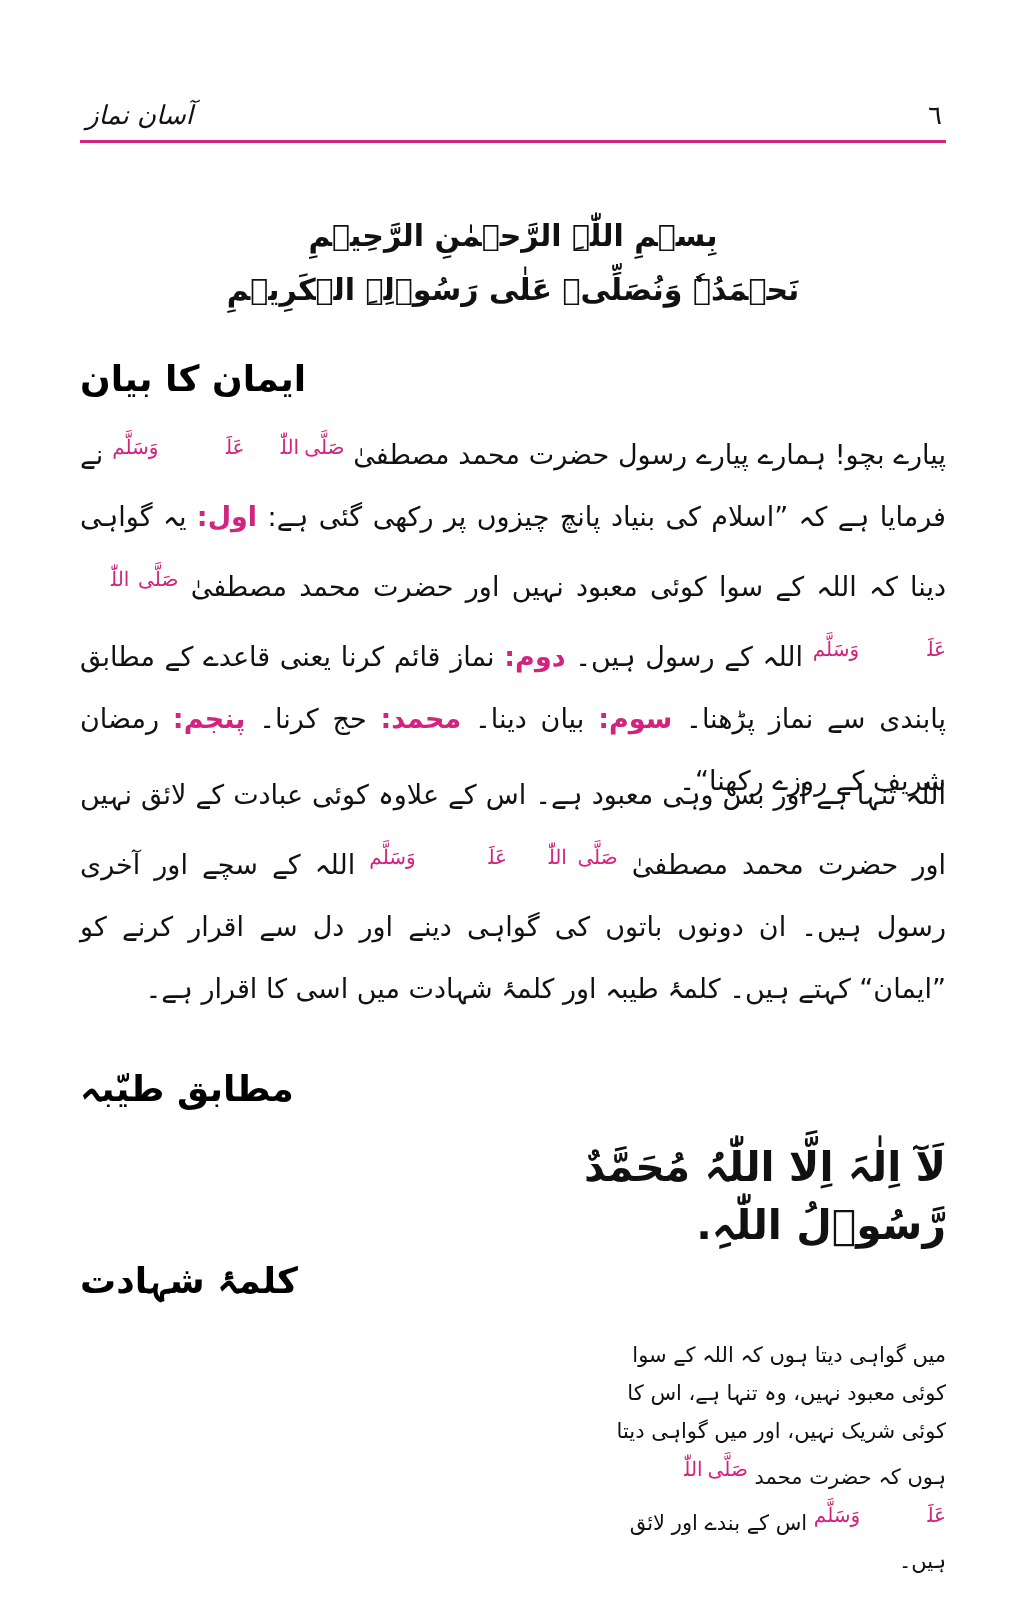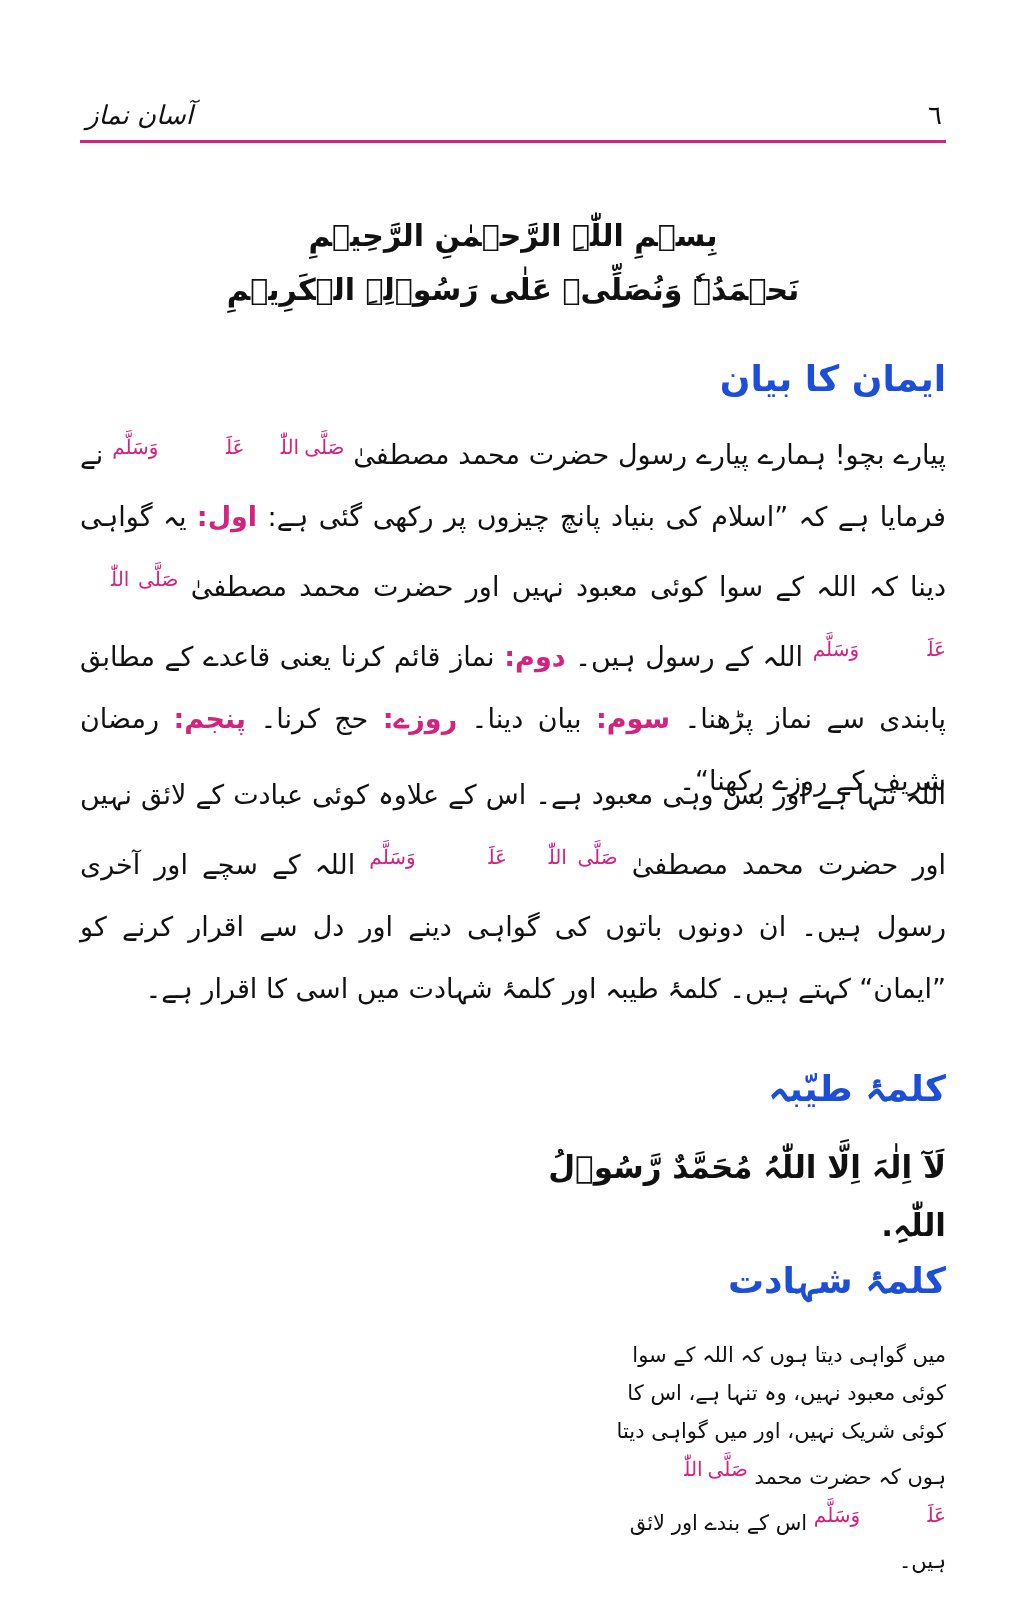--- a/index.html
+++ b/index.html
@@ -75,22 +75,22 @@
       left: 0;
       width: 866px;
       font-size: 30px;
       line-height: 44px;
       font-weight: bold;
     }
     .section-heading {
       position: absolute;
       left: 0;
       width: 866px;
-      text-align: right;
-      color: #1d4ed8;
+      text-align: left;
+      color: #000000;
       font-size: 36px;
       font-weight: bold;
       line-height: 50px;
     }
     .para {
       position: absolute;
       left: 0;
       width: 866px;
       font-size: 27px;
       line-height: 62px;
@@ -110,21 +110,21 @@
     .kalima-row {
       position: absolute;
       left: 0;
       width: 866px;
       display: flex;
       flex-direction: row-reverse;
       justify-content: space-between;
       align-items: center;
     }
     .kalima-arabic {
-      font-size: 31px;
+      font-size: 41px;
       font-weight: bold;
       line-height: 58px;
       width: 430px;
     }
     .kalima-translation {
       font-size: 21px;
       line-height: 36px;
       width: 360px;
     }
   </style>
@@ -149,33 +149,33 @@
     <span class="saw">صَلَّی اللّٰہُ عَلَیۡہِ وَسَلَّم</span>
     <span>نے فرمایا ہے کہ ”اسلام کی بنیاد پانچ چیزوں پر رکھی گئی ہے:</span>
     <span class="hl">اول:</span>
     <span>یہ گواہی دینا کہ اللہ کے سوا کوئی معبود نہیں اور حضرت محمد مصطفیٰ</span>
     <span class="saw">صَلَّی اللّٰہُ عَلَیۡہِ وَسَلَّم</span>
     <span>اللہ کے رسول ہیں۔</span>
     <span class="hl">دوم:</span>
     <span>نماز قائم کرنا یعنی قاعدے کے مطابق پابندی سے نماز پڑھنا۔</span>
     <span class="hl">سوم:</span>
     <span>بیان دینا۔</span>
-    <span class="hl">روزے:</span>
+    <span class="hl">محمد:</span>
     <span>حج کرنا۔</span>
     <span class="hl">پنجم:</span>
     <span>رمضان شریف کے روزے رکھنا“۔</span>
   </div>
 
   <div class="para rtl" style="top:718px;">
     <span>اللہ تنہا ہے اور بس وہی معبود ہے۔ اس کے علاوہ کوئی عبادت کے لائق نہیں اور حضرت محمد مصطفیٰ</span>
     <span class="saw">صَلَّی اللّٰہُ عَلَیۡہِ وَسَلَّم</span>
     <span>اللہ کے سچے اور آخری رسول ہیں۔ ان دونوں باتوں کی گواہی دینے اور دل سے اقرار کرنے کو ”ایمان“ کہتے ہیں۔ کلمۂ طیبہ اور کلمۂ شہادت میں اسی کا اقرار ہے۔</span>
   </div>
 
-  <div class="section-heading rtl" style="top:1018px;">کلمۂ طیّبہ</div>
+  <div class="section-heading rtl" style="top:1018px;">مطابق طیّبہ</div>
 
   <div class="kalima-row" style="top:1092px;">
     <div class="kalima-arabic rtl">لَآ اِلٰہَ اِلَّا اللّٰہُ مُحَمَّدٌ رَّسُوۡلُ اللّٰہِ.</div>
   </div>
 
   <div class="section-heading rtl" style="top:1210px;">کلمۂ شہادت</div>
 
   <div class="kalima-row" style="top:1290px; align-items:flex-start;">
     <div class="kalima-translation rtl" style="line-height:38px;">
       <span>میں گواہی دیتا ہوں کہ اللہ کے سوا کوئی معبود نہیں، وہ تنہا ہے، اس کا کوئی شریک نہیں، اور میں گواہی دیتا ہوں کہ حضرت محمد</span>

